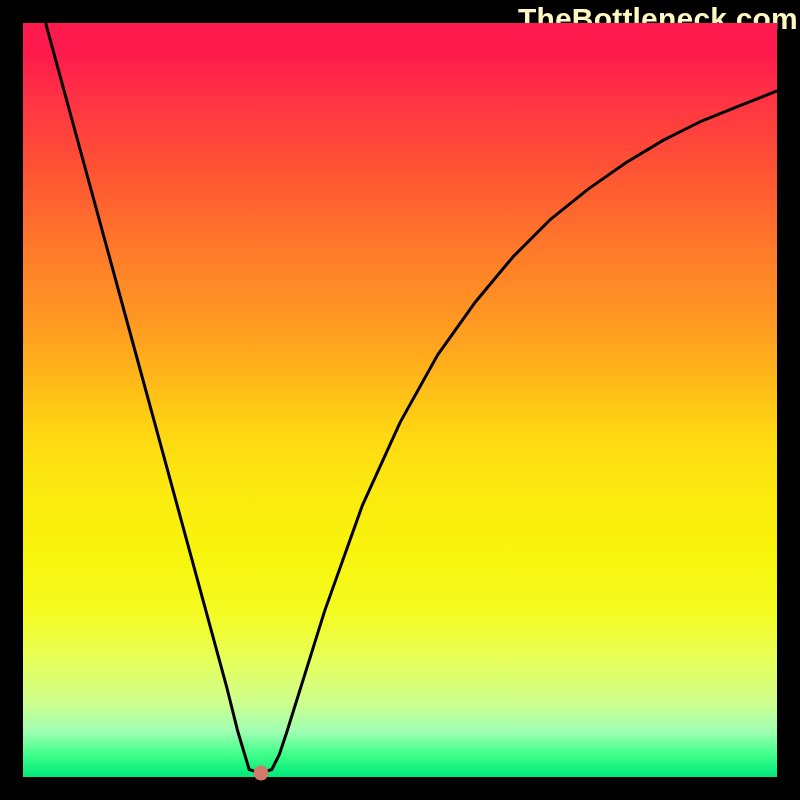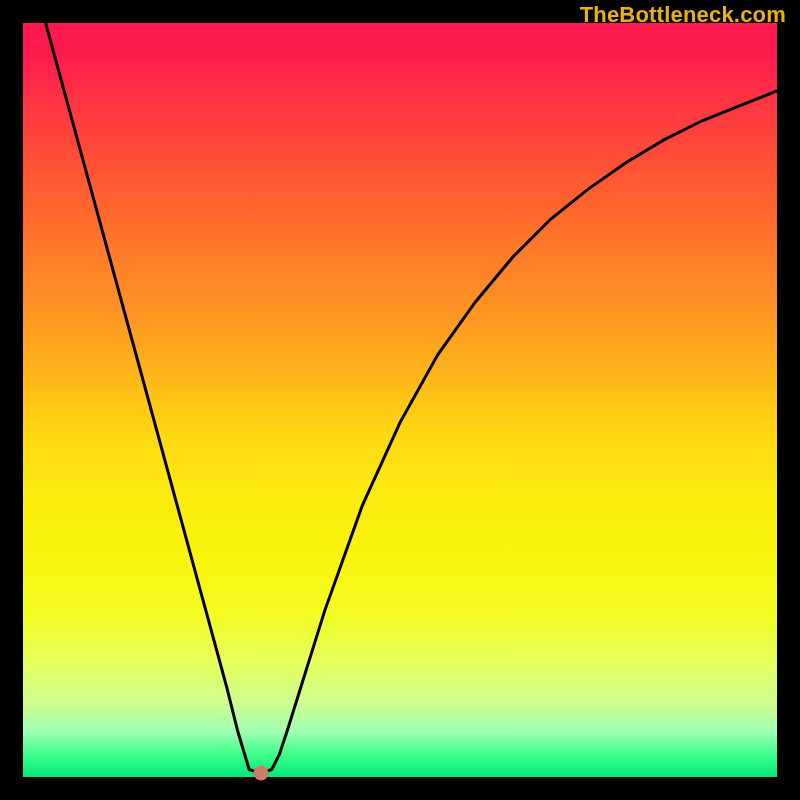--- a/index.html
+++ b/index.html
@@ -57,23 +57,23 @@
     position: absolute;
     width: 15px;
     height: 15px;
     border-radius: 50%;
     background: #d07a6a;
     transform: translate(-50%, -50%);
   }
   .watermark {
     position: absolute;
     top: 2px;
-    right: 14px;
-    color: #eab308;
-    font-size: 22px;
+    right: 2px;
+    color: #fef9c3;
+    font-size: 30px;
     font-weight: 600;
     letter-spacing: 0.2px;
     user-select: none;
   }
 </style>
 </head>
 <body>
 
 <div class="watermark">TheBottleneck.com</div>
 

